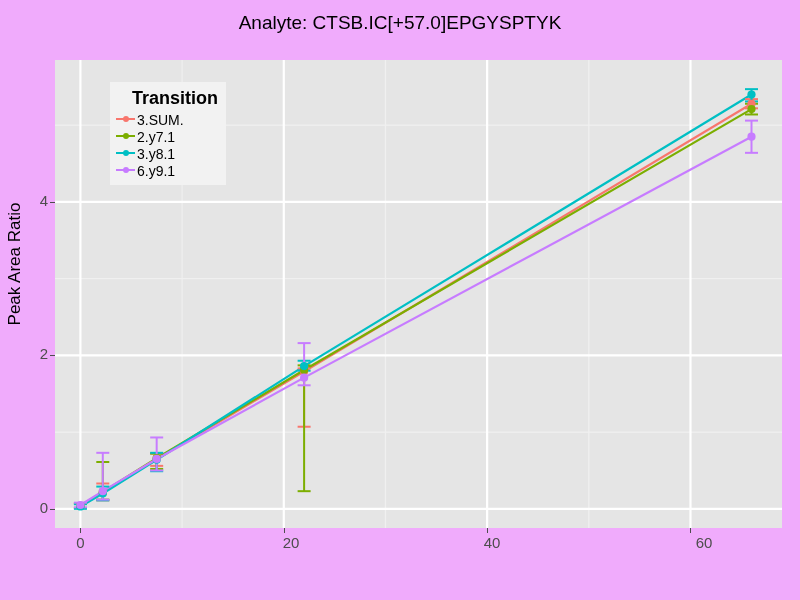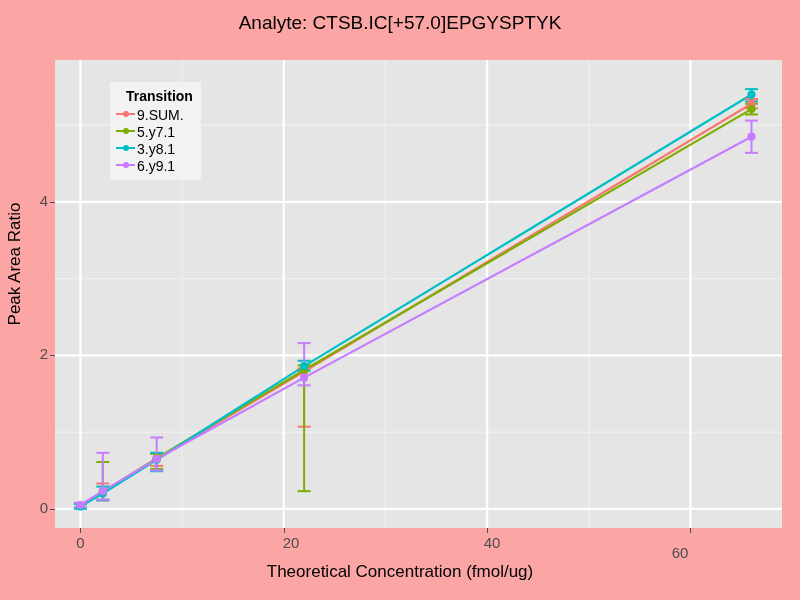--- a/index.html
+++ b/index.html
@@ -5,21 +5,21 @@
   html, body {
     margin: 0; padding: 0;
     width: 800px; height: 600px;
     background: #ffffff;
     font-family: "Liberation Sans", sans-serif;
     overflow: hidden;
   }
   #chart-root {
     position: relative;
     width: 800px; height: 600px;
-    background: #fca5a5;
+    background: #f0abfc;
   }
   #chart-title {
     position: absolute;
     top: 12px; left: 0; width: 800px;
     text-align: center;
     font-size: 19px;
     color: #000000;
     white-space: nowrap;
   }
   #ylabel {
@@ -74,24 +74,24 @@
     background: #4d4d4d;
   }
   #legend {
     position: absolute;
     left: 110px; top: 82px;
     background: #f2f2f2;
     padding: 6px 8px 6px 6px;
     box-sizing: border-box;
   }
   #legend-title {
-    font-size: 14px;
+    font-size: 18px;
     font-weight: bold;
     color: #000000;
-    margin: 0 0 2px 10px;
+    margin: 0 0 2px 16px;
     white-space: nowrap;
   }
   .legend-row {
     display: flex;
     align-items: center;
     height: 17px;
   }
   .legend-key {
     width: 19px; height: 17px;
     background: #f2f2f2;
@@ -120,38 +120,37 @@
 <body>
 
 <div id="chart-root">
 
   <div id="chart-title">Analyte: CTSB.IC[+57.0]EPGYSPTYK</div>
 
   <div id="ylabel">
     <span>Peak Area Ratio</span>
   </div>
 
-  <div id="xlabel">Theoretical Concentration (fmol/ug)</div>
 
   <div id="ytick-container">
       <div class="ytick-wrap" style="left: 0px; top: 498.82px;">0</div>
       <div class="ytick-mark" style="top: 508.82px;"></div>
       <div class="ytick-wrap" style="left: 0px; top: 345.377px;">2</div>
       <div class="ytick-mark" style="top: 355.377px;"></div>
       <div class="ytick-wrap" style="left: 0px; top: 191.934px;">4</div>
       <div class="ytick-mark" style="top: 201.934px;"></div>
     </div>
   <div id="xtick-container">
       <div class="xtick-wrap" style="left: 60.4196px;">0</div>
       <div class="xtick-mark" style="left: 80.4196px;"></div>
       <div class="xtick-wrap" style="left: 271px;">20</div>
       <div class="xtick-mark" style="left: 283.776px;"></div>
       <div class="xtick-wrap" style="left: 472px;">40</div>
       <div class="xtick-mark" style="left: 487.133px;"></div>
-      <div class="xtick-wrap" style="left: 660px; margin-top: 10px;">60</div>
+      <div class="xtick-wrap" style="left: 684px;">60</div>
       <div class="xtick-mark" style="left: 690.49px;"></div>
     </div>
 
   <div id="panel">
     <svg id="plot-svg" width="727" height="468">
         <line x1="0" y1="372.0983606557377" x2="727" y2="372.0983606557377" stroke="#f0f0f0" stroke-width="1.2"></line>
         <line x1="0" y1="218.655737704918" x2="727" y2="218.655737704918" stroke="#f0f0f0" stroke-width="1.2"></line>
         <line x1="0" y1="65.21311475409834" x2="727" y2="65.21311475409834" stroke="#f0f0f0" stroke-width="1.2"></line>
         <line x1="127.0979020979021" y1="0" x2="127.0979020979021" y2="468" stroke="#f0f0f0" stroke-width="1.2"></line>
         <line x1="330.45454545454544" y1="0" x2="330.45454545454544" y2="468" stroke="#f0f0f0" stroke-width="1.2"></line>
@@ -267,28 +266,28 @@
   </div>
 
   <div id="legend">
     <div id="legend-title">Transition</div>
     <div id="legend-items">
         <div class="legend-row">
           <span class="legend-key">
             <span class="lk-line" style="background: rgb(248, 118, 109);"></span>
             <span class="lk-dot" style="background: rgb(248, 118, 109);"></span>
           </span>
-          <span class="legend-label">9.SUM.</span>
+          <span class="legend-label">3.SUM.</span>
         </div>
         <div class="legend-row">
           <span class="legend-key">
             <span class="lk-line" style="background: rgb(124, 174, 0);"></span>
             <span class="lk-dot" style="background: rgb(124, 174, 0);"></span>
           </span>
-          <span class="legend-label">5.y7.1</span>
+          <span class="legend-label">2.y7.1</span>
         </div>
         <div class="legend-row">
           <span class="legend-key">
             <span class="lk-line" style="background: rgb(0, 191, 196);"></span>
             <span class="lk-dot" style="background: rgb(0, 191, 196);"></span>
           </span>
           <span class="legend-label">3.y8.1</span>
         </div>
         <div class="legend-row">
           <span class="legend-key">

